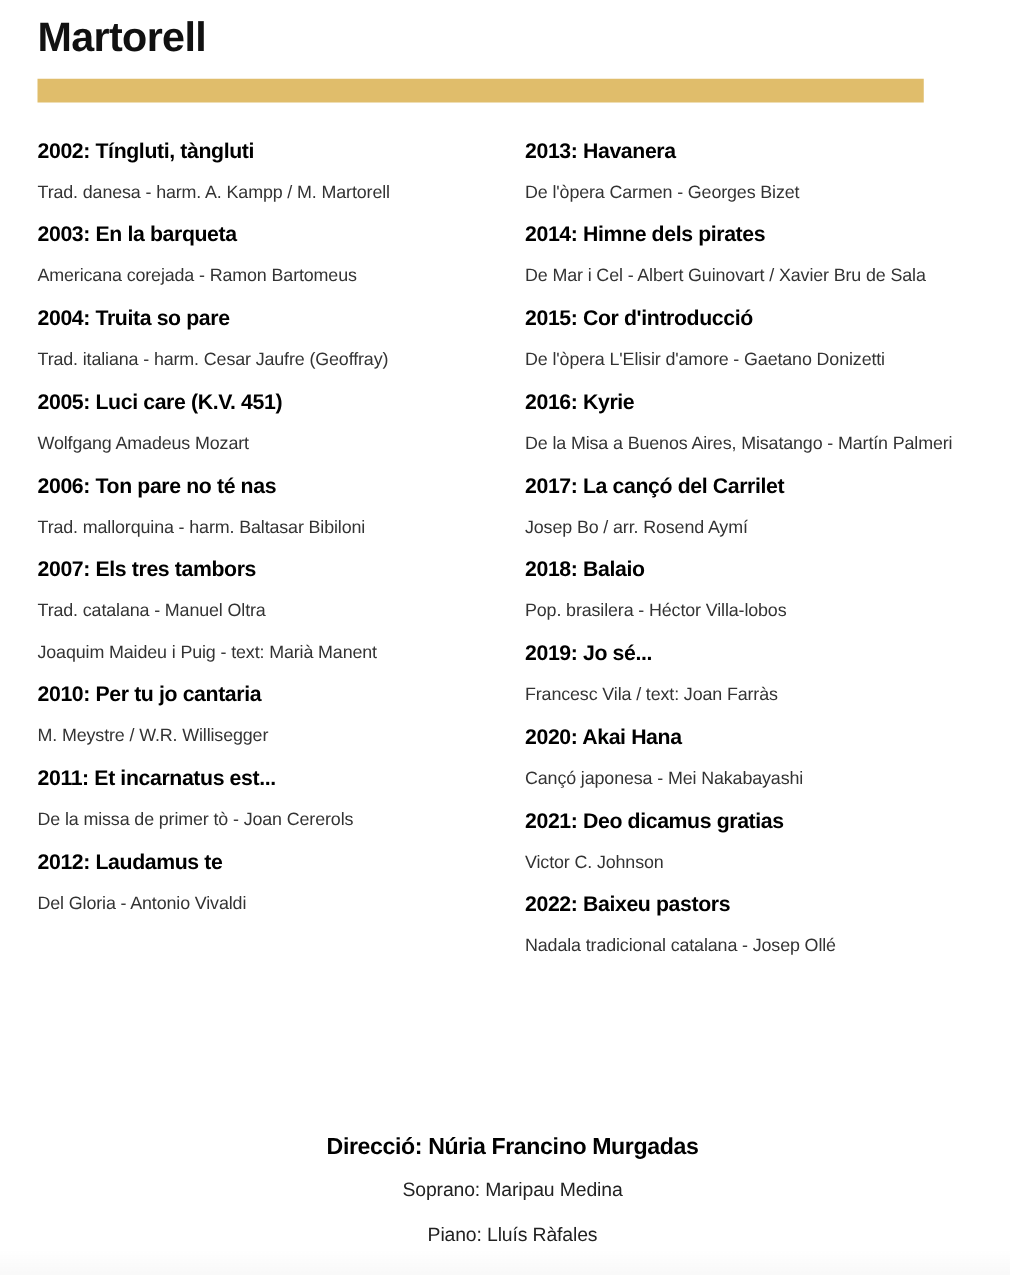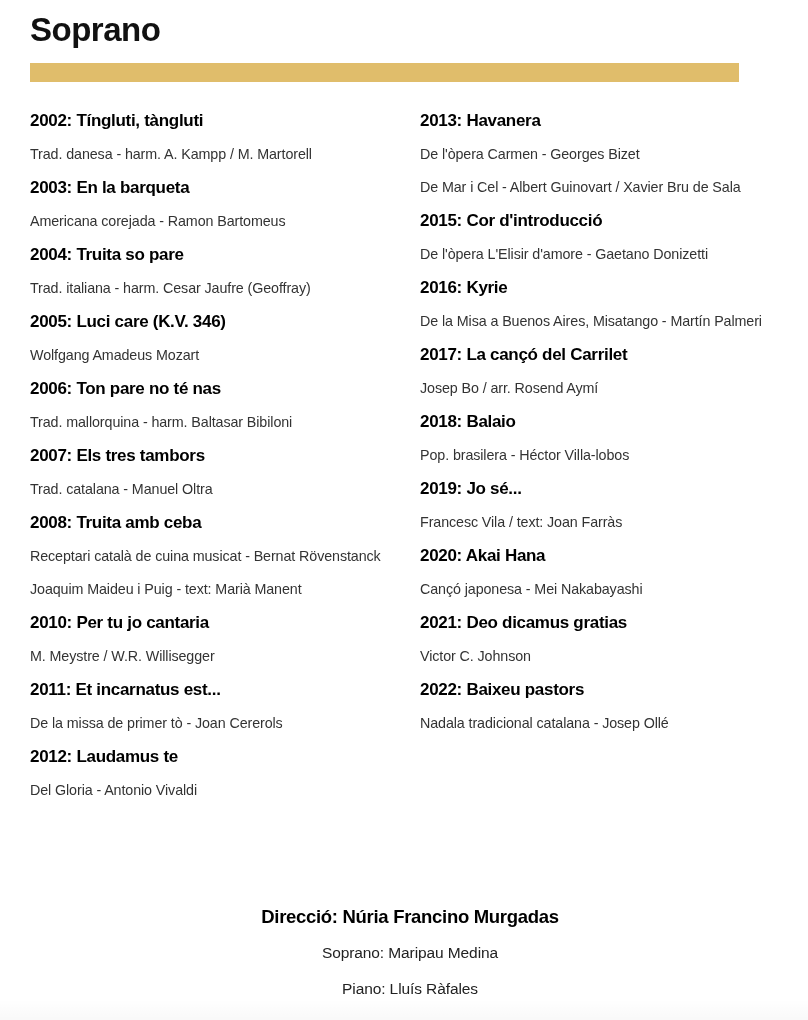--- a/index.html
+++ b/index.html
@@ -95,21 +95,21 @@
     height: 32px;
     background: linear-gradient(to bottom, rgba(0,0,0,0), rgba(0,0,0,0.04));
     pointer-events: none;
   }
 </style>
 </head>
 <body>
 
 <div class="page">
 
-  <h1 class="page-title">Soprano</h1>
+  <h1 class="page-title">Martorell</h1>
 
   <div class="accent-bar" style="background-color: rgb(224, 189, 107);"></div>
 
   <div class="columns">
 
     <div class="col-left">
 
         <div class="entry">
           <div class="entry-title">2002: Tíngluti, tàngluti</div>
           <div class="entry-detail">Trad. danesa - harm. A. Kampp / M. Martorell</div>
@@ -119,38 +119,34 @@
           <div class="entry-title">2003: En la barqueta</div>
           <div class="entry-detail">Americana corejada - Ramon Bartomeus</div>
         </div>
 
         <div class="entry">
           <div class="entry-title">2004: Truita so pare</div>
           <div class="entry-detail">Trad. italiana - harm. Cesar Jaufre (Geoffray)</div>
         </div>
 
         <div class="entry">
-          <div class="entry-title">2005: Luci care (K.V. 346)</div>
+          <div class="entry-title">2005: Luci care (K.V. 451)</div>
           <div class="entry-detail">Wolfgang Amadeus Mozart</div>
         </div>
 
         <div class="entry">
           <div class="entry-title">2006: Ton pare no té nas</div>
           <div class="entry-detail">Trad. mallorquina - harm. Baltasar Bibiloni</div>
         </div>
 
         <div class="entry">
           <div class="entry-title">2007: Els tres tambors</div>
           <div class="entry-detail">Trad. catalana - Manuel Oltra</div>
         </div>
 
-        <div class="entry">
-          <div class="entry-title">2008: Truita amb ceba</div>
-          <div class="entry-detail">Receptari català de cuina musicat - Bernat Rövenstanck</div>
-        </div>
 
         <div class="entry">
           <div class="entry-detail">Joaquim Maideu i Puig - text: Marià Manent</div>
         </div>
 
         <div class="entry">
           <div class="entry-title">2010: Per tu jo cantaria</div>
           <div class="entry-detail">M. Meystre / W.R. Willisegger</div>
         </div>
 
@@ -166,20 +162,21 @@
       </div>
 
     <div class="col-right">
 
         <div class="entry">
           <div class="entry-title">2013: Havanera</div>
           <div class="entry-detail">De l'òpera Carmen - Georges Bizet</div>
         </div>
 
         <div class="entry">
+          <div class="entry-title">2014: Himne dels pirates</div>
           <div class="entry-detail">De Mar i Cel - Albert Guinovart / Xavier Bru de Sala</div>
         </div>
 
         <div class="entry">
           <div class="entry-title">2015: Cor d'introducció</div>
           <div class="entry-detail">De l'òpera L'Elisir d'amore - Gaetano Donizetti</div>
         </div>
 
         <div class="entry">
           <div class="entry-title">2016: Kyrie</div>

